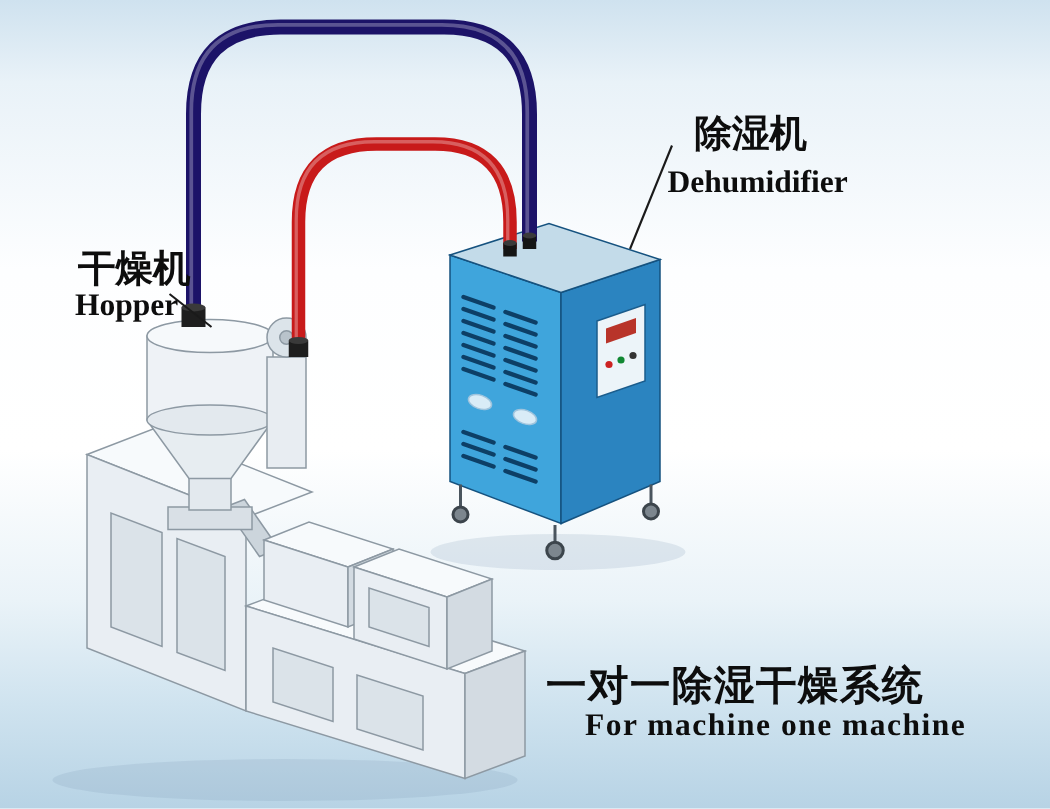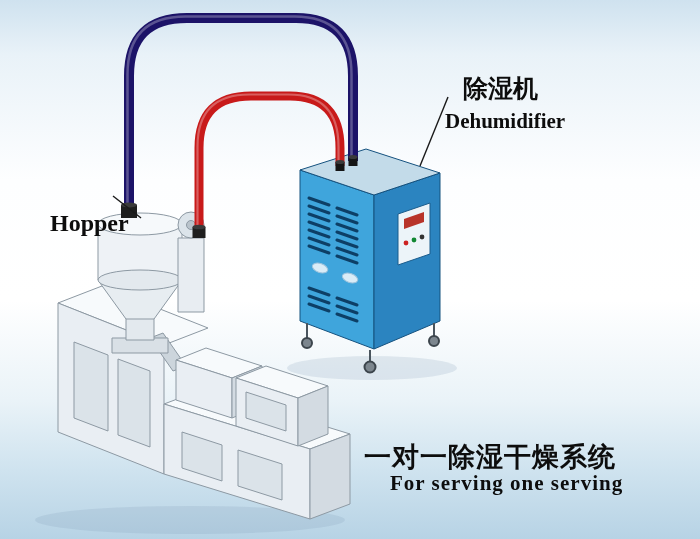--- a/index.html
+++ b/index.html
@@ -6,21 +6,21 @@
   .stage{
     position:relative;width:700px;height:539px;overflow:hidden;
     background:linear-gradient(180deg,#cfe2ef 0px,#e9f2f8 55px,#fdfeff 180px,#ffffff 300px,#eaf3f8 400px,#cfe3ef 470px,#b7d3e5 539px);
     font-family:"DejaVu Sans",sans-serif;
   }
   .scene-svg{position:absolute;left:0;top:0;}
   .label{position:absolute;white-space:nowrap;color:#0d0d0d;}
   .label-zh{font-family:"DejaVu Sans",sans-serif;font-weight:bold;}
   .label-en{font-family:"Liberation Serif",serif;font-weight:bold;}
   .lbl-hopper-zh{left:52px;top:162px;font-size:25px;}
-  .lbl-hopper-en{left:50px;top:191px;font-size:24px;margin-top:19px;}
+  .lbl-hopper-en{left:50px;top:191px;font-size:21px;}
   .lbl-dehu-zh{left:463px;top:72px;font-size:25px;}
   .lbl-dehu-en{left:445px;top:109px;font-size:21px;}
   .lbl-cap-zh{left:364px;top:439px;font-size:27px;letter-spacing:1px;}
   .lbl-cap-en{left:390px;top:471px;font-size:21px;letter-spacing:1px;}
 </style>
 </head>
 <body>
 
 <div class="stage">
 
@@ -114,19 +114,20 @@
       <rect x="348.5" y="157" width="9" height="9" fill="#151515"></rect>
       <ellipse cx="353" cy="157" rx="4.5" ry="2" fill="#3a3a3a"></ellipse>
     </g>
 
     <g stroke="#1a1a1a" stroke-width="1.4">
       <line x1="113" y1="196" x2="141" y2="218"></line>
       <line x1="448" y1="97" x2="420" y2="166"></line>
     </g>
   </svg>
 
+  <div class="label label-zh lbl-hopper-zh">干燥机</div>
   <div class="label label-en lbl-hopper-en">Hopper</div>
   <div class="label label-zh lbl-dehu-zh">除湿机</div>
   <div class="label label-en lbl-dehu-en">Dehumidifier</div>
   <div class="label label-zh lbl-cap-zh">一对一除湿干燥系统</div>
-  <div class="label label-en lbl-cap-en">For serving one serving</div>
+  <div class="label label-en lbl-cap-en">For machine one machine</div>
 
 </div>
 
 </body></html>

